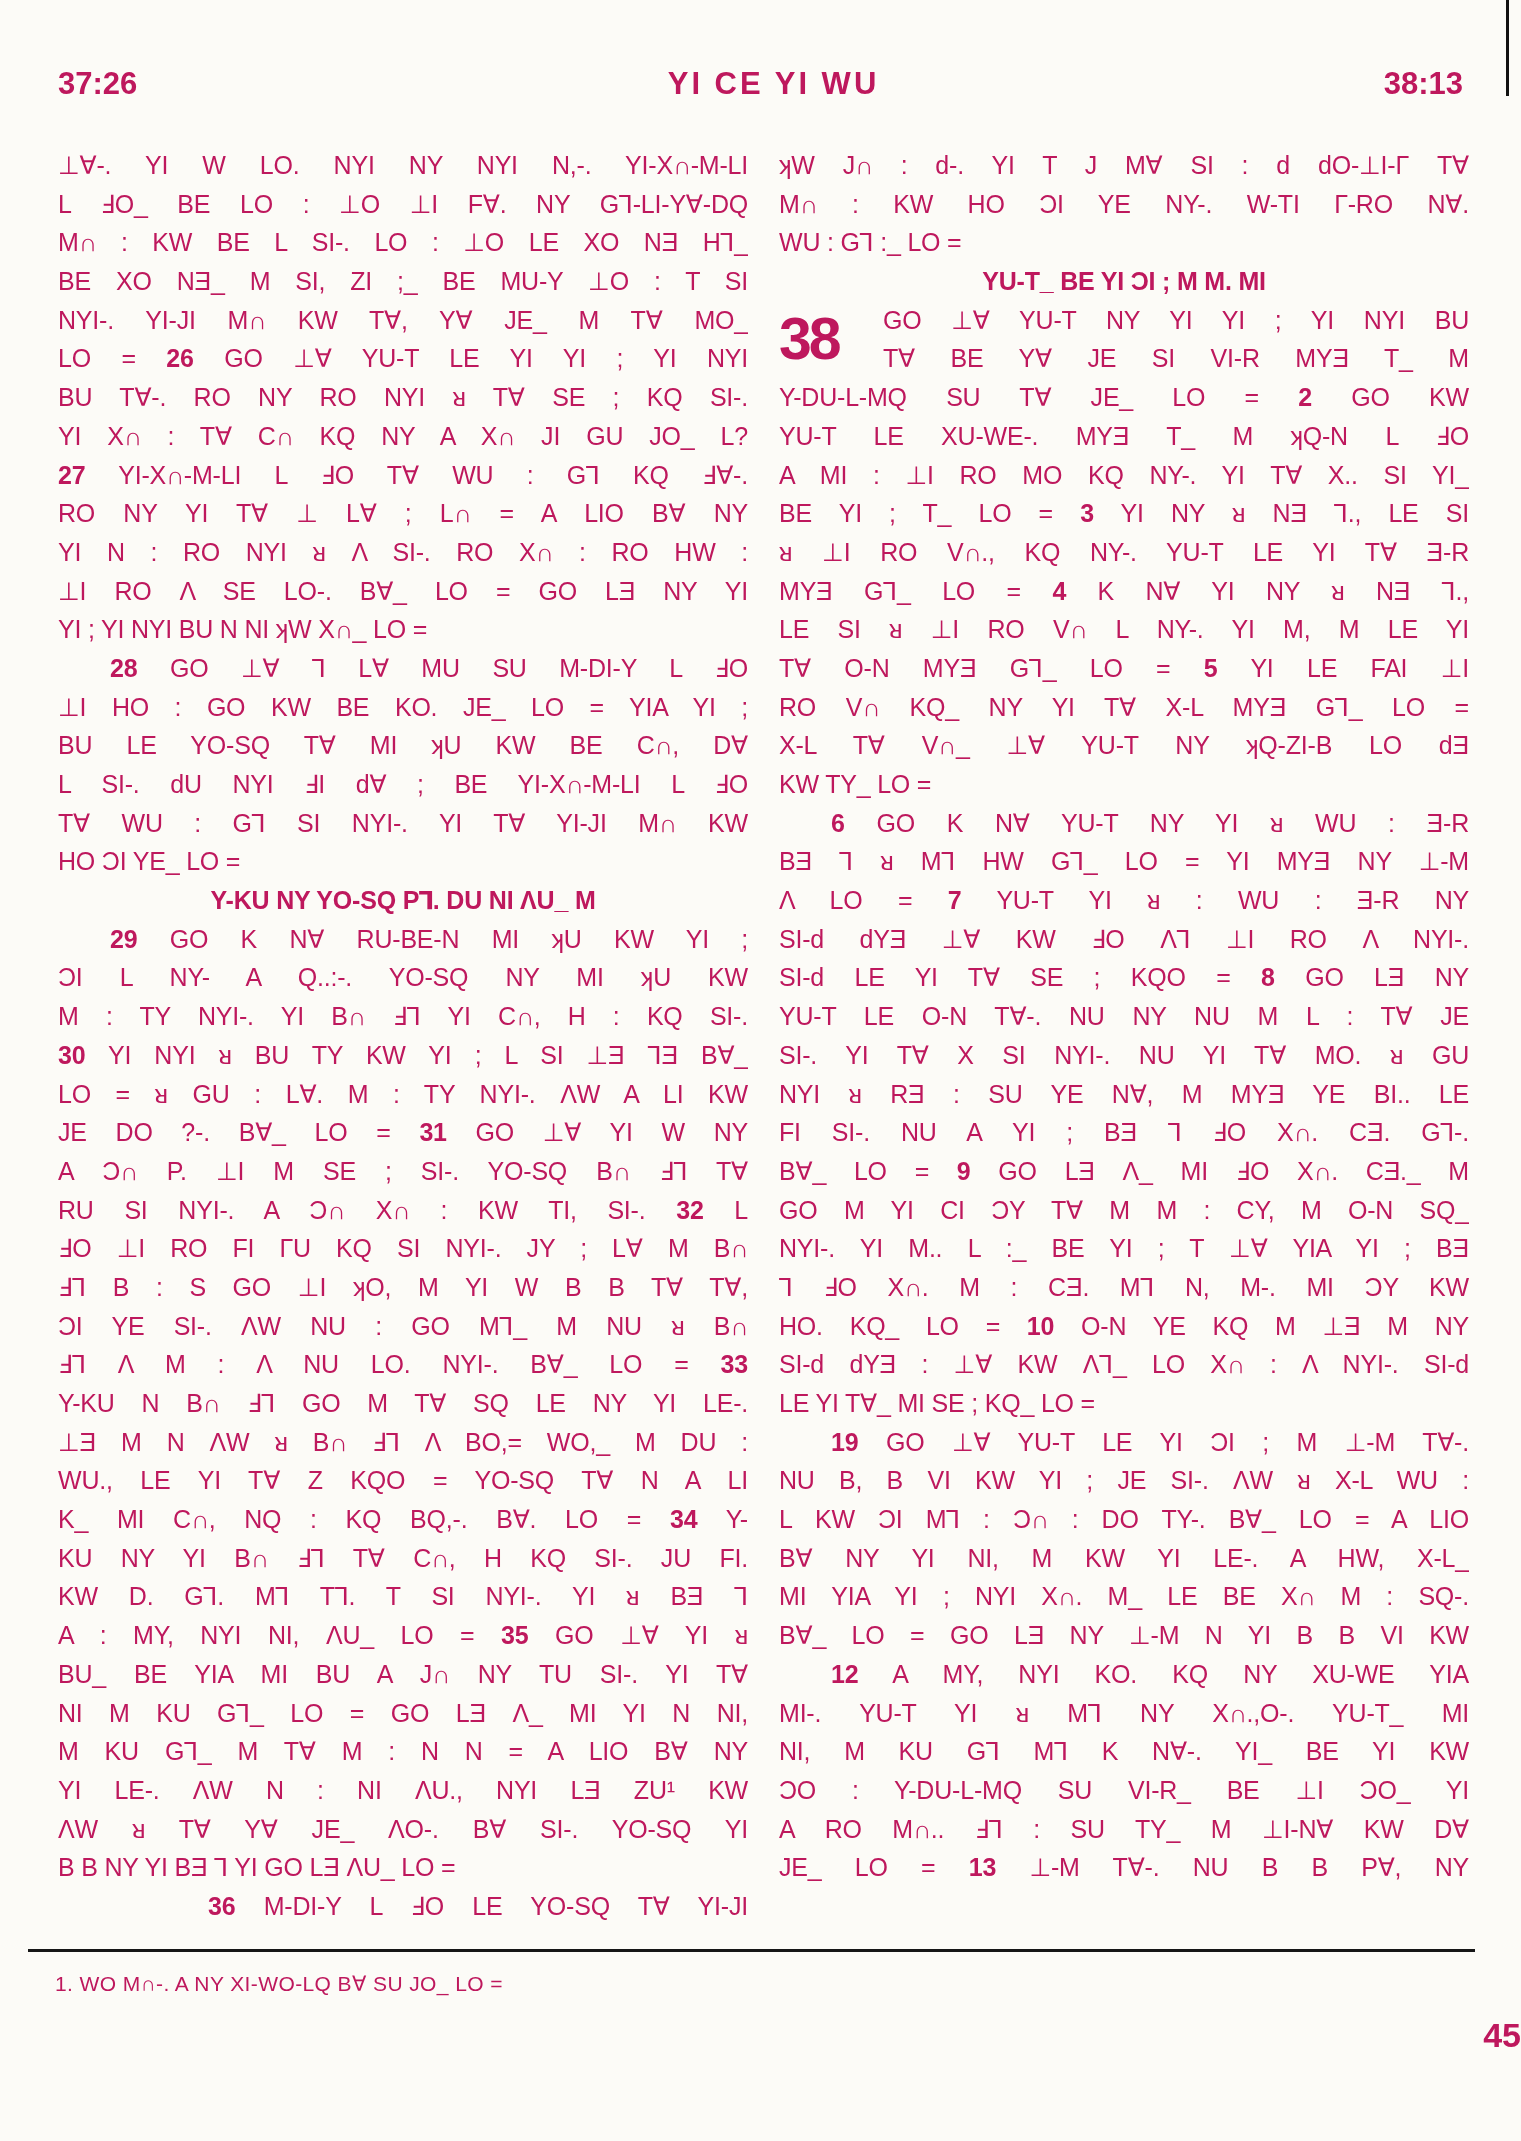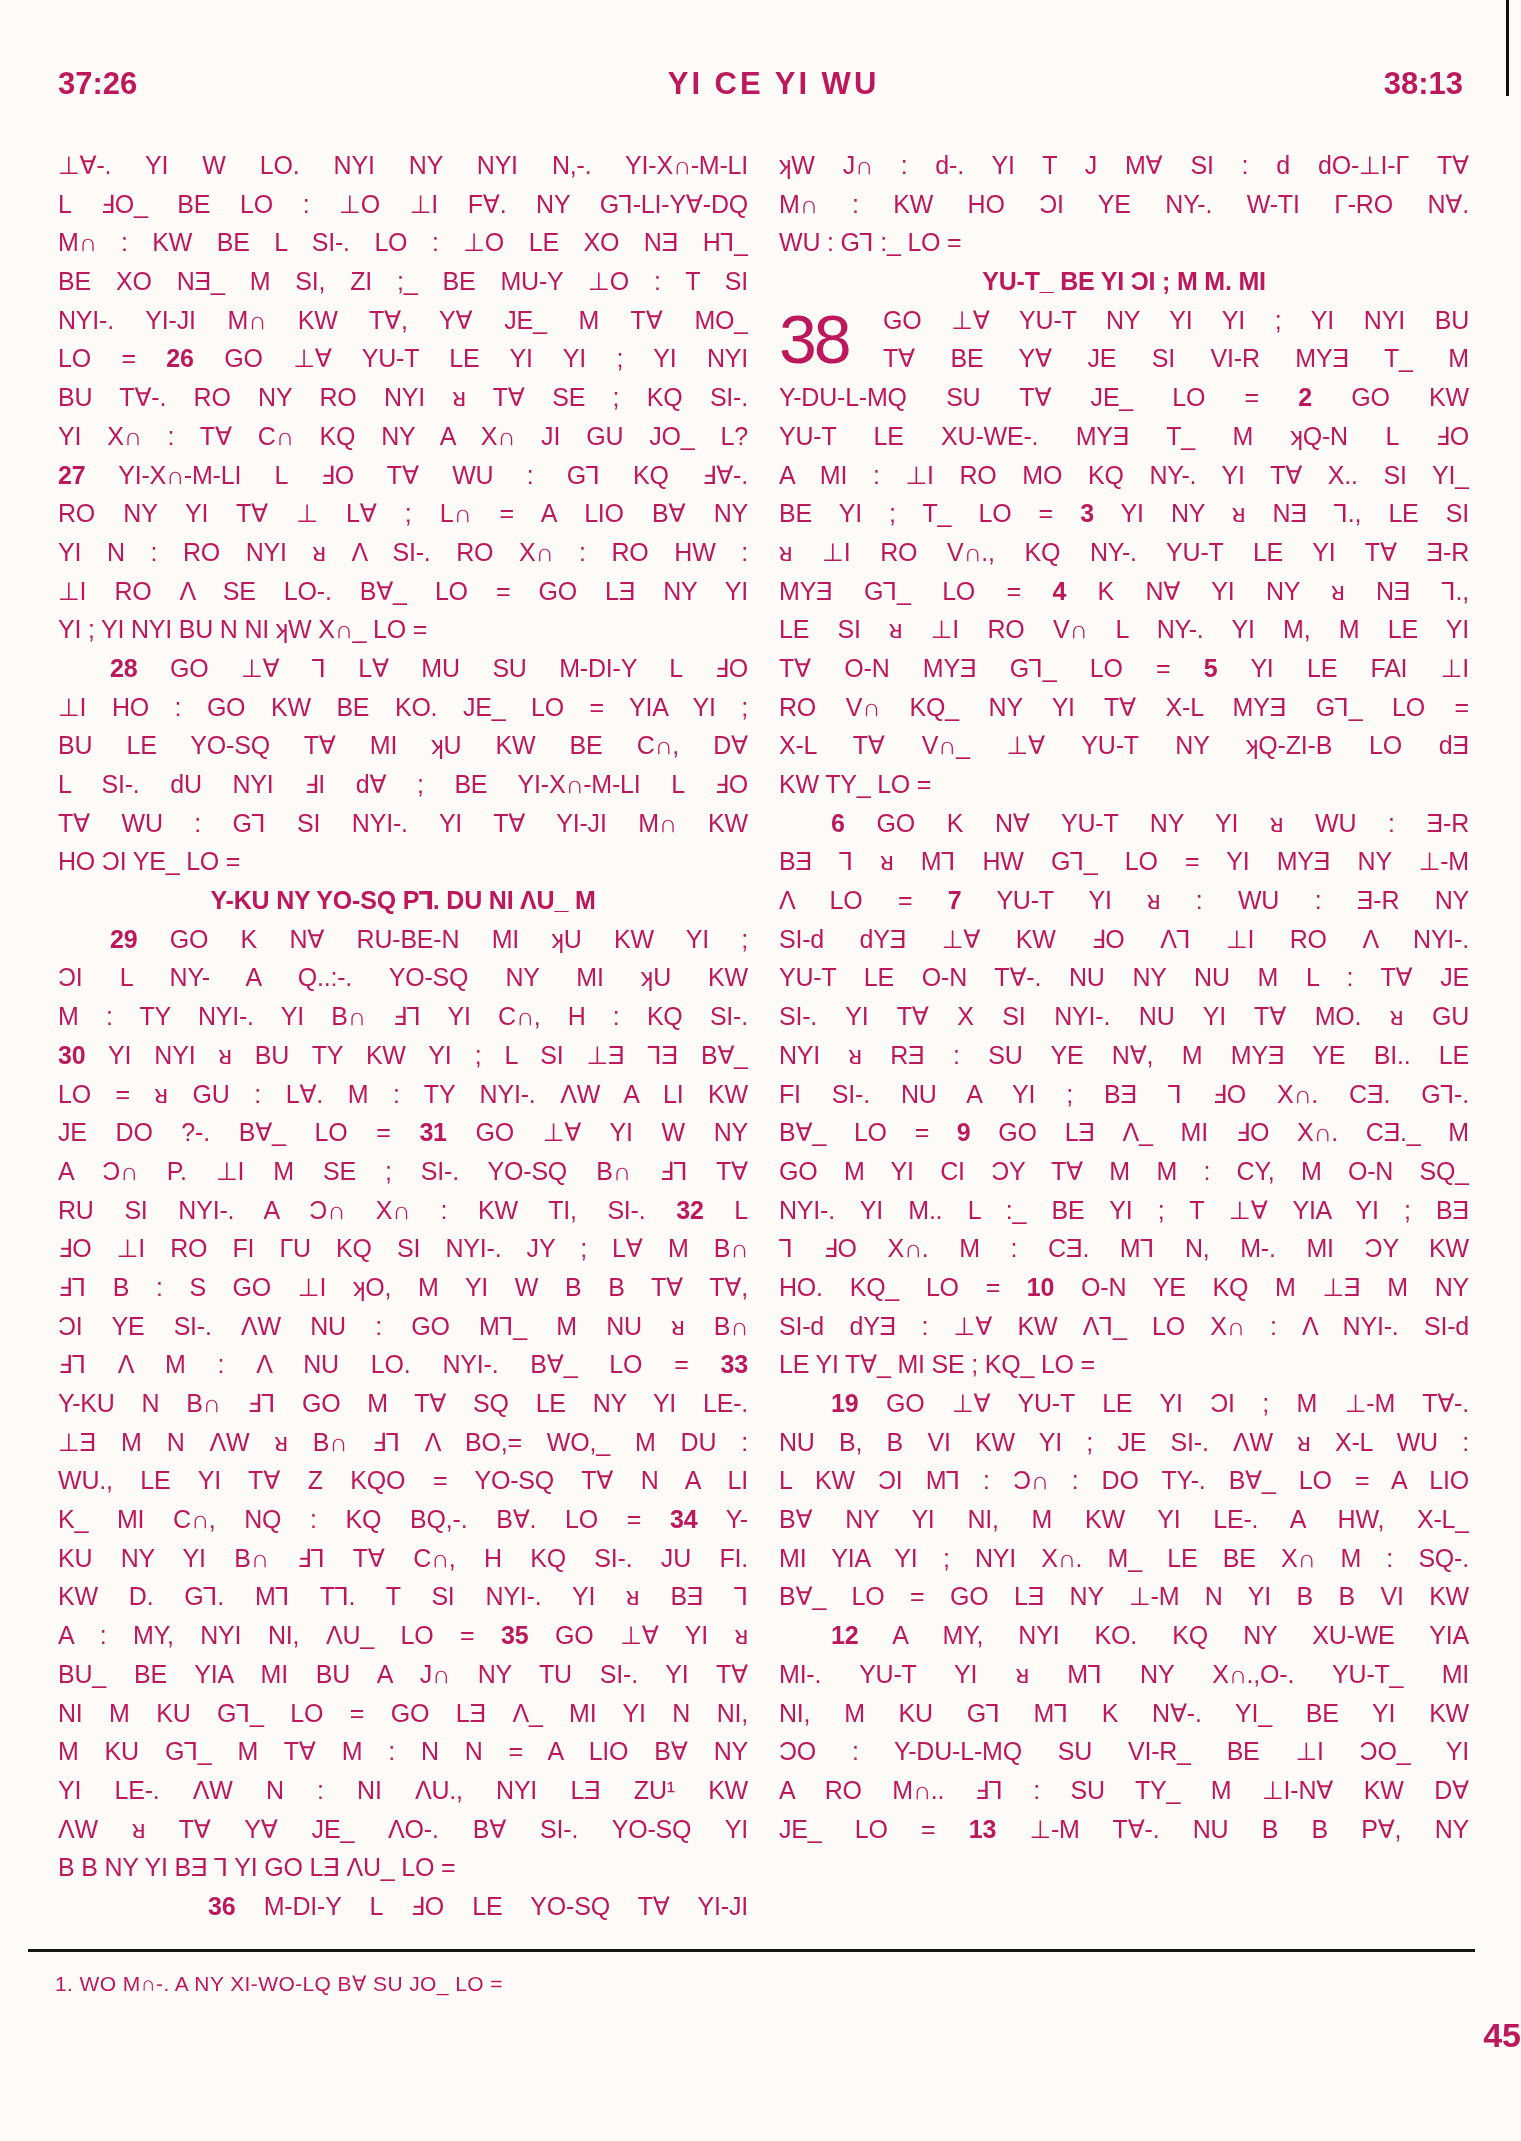--- a/index.html
+++ b/index.html
@@ -13,21 +13,21 @@
   .col.left{left:58px;}
   .col.right{left:779px;}
   .ln{height:38.7px;line-height:38.7px;white-space:normal;overflow:hidden;}
   .ln.j{text-align:justify;text-align-last:justify;}
   .ln.l{text-align:left;text-align-last:left;}
   .ln.c{text-align:center;text-align-last:center;font-weight:bold;}
   .ln.ind1{padding-left:52px;}
   .ln.ind2{padding-left:150px;}
   .ln b{font-weight:bold;}
   .dropwrap{display:flex;}
-  .dropnum{width:104px;font-size:68px;line-height:76px;font-weight:normal;letter-spacing:-3px;}
+  .dropnum{width:104px;font-size:59px;line-height:76px;font-weight:bold;letter-spacing:-3px;}
   .droplines{flex:1;}
   .rule{position:absolute;top:1949px;left:28px;width:1447px;height:3px;background:#161616;}
   .fnote{position:absolute;top:1972px;left:55px;font-size:21px;letter-spacing:0.4px;}
   .pnum{position:absolute;top:2016px;left:0;width:100%;text-align:right;font-weight:bold;font-size:34px;}
   .edge-line{position:absolute;left:1506px;top:0;width:3px;height:96px;background:#111;}
 </style>
 </head>
 <body>
 
 <div class="page">
@@ -105,20 +105,21 @@
       <div class="ln j"><span>MYƎ G⅂_ LO = </span><b>4</b><span> K N∀ YI NY ᴚ NƎ ⅂.,</span></div>
       <div class="ln j"><span>LE SI ᴚ ⊥I RO V∩ L NY-. YI M, M LE YI</span></div>
       <div class="ln j"><span>T∀ O-N MYƎ G⅂_ LO = </span><b>5</b><span> YI LE FAI ⊥I</span></div>
       <div class="ln j"><span>RO V∩ KQ_ NY YI T∀ X-L MYƎ G⅂_ LO =</span></div>
       <div class="ln j"><span>X-L T∀ V∩_ ⊥∀ YU-T NY ʞQ-ZI-B LO dƎ</span></div>
       <div class="ln l"><span>KW TY_ LO =</span></div>
       <div class="ln j ind1"><b>6</b><span> GO K N∀ YU-T NY YI ᴚ WU : Ǝ-R</span></div>
       <div class="ln j"><span>BƎ ⅂ ᴚ M⅂ HW G⅂_ LO = YI MYƎ NY ⊥-M</span></div>
       <div class="ln j"><span>Λ LO = </span><b>7</b><span> YU-T YI ᴚ : WU : Ǝ-R NY</span></div>
       <div class="ln j"><span>SI-d dYƎ ⊥∀ KW ℲO Λ⅂ ⊥I RO Λ NYI-.</span></div>
+      <div class="ln j"><span>SI-d LE YI T∀ SE ; KQO = </span><b>8</b><span> GO LƎ NY</span></div>
       <div class="ln j"><span>YU-T LE O-N T∀-. NU NY NU M L : T∀ JE</span></div>
       <div class="ln j"><span>SI-. YI T∀ X SI NYI-. NU YI T∀ MO. ᴚ GU</span></div>
       <div class="ln j"><span>NYI ᴚ RƎ : SU YE N∀, M MYƎ YE BI.. LE</span></div>
       <div class="ln j"><span>FI SI-. NU A YI ; BƎ ⅂ ℲO X∩. CƎ. G⅂-.</span></div>
       <div class="ln j"><span>B∀_ LO = </span><b>9</b><span> GO LƎ Λ_ MI ℲO X∩. CƎ._ M</span></div>
       <div class="ln j"><span>GO M YI CI ƆY T∀ M M : CY, M O-N SQ_</span></div>
       <div class="ln j"><span>NYI-. YI M.. L :_ BE YI ; T ⊥∀ YIA YI ; BƎ</span></div>
       <div class="ln j"><span>⅂ ℲO X∩. M : CƎ. M⅂ N, M-. MI ƆY KW</span></div>
       <div class="ln j"><span>HO. KQ_ LO = </span><b>10</b><span> O-N YE KQ M ⊥Ǝ M NY</span></div>
       <div class="ln j"><span>SI-d dYƎ : ⊥∀ KW Λ⅂_ LO X∩ : Λ NYI-. SI-d</span></div>

